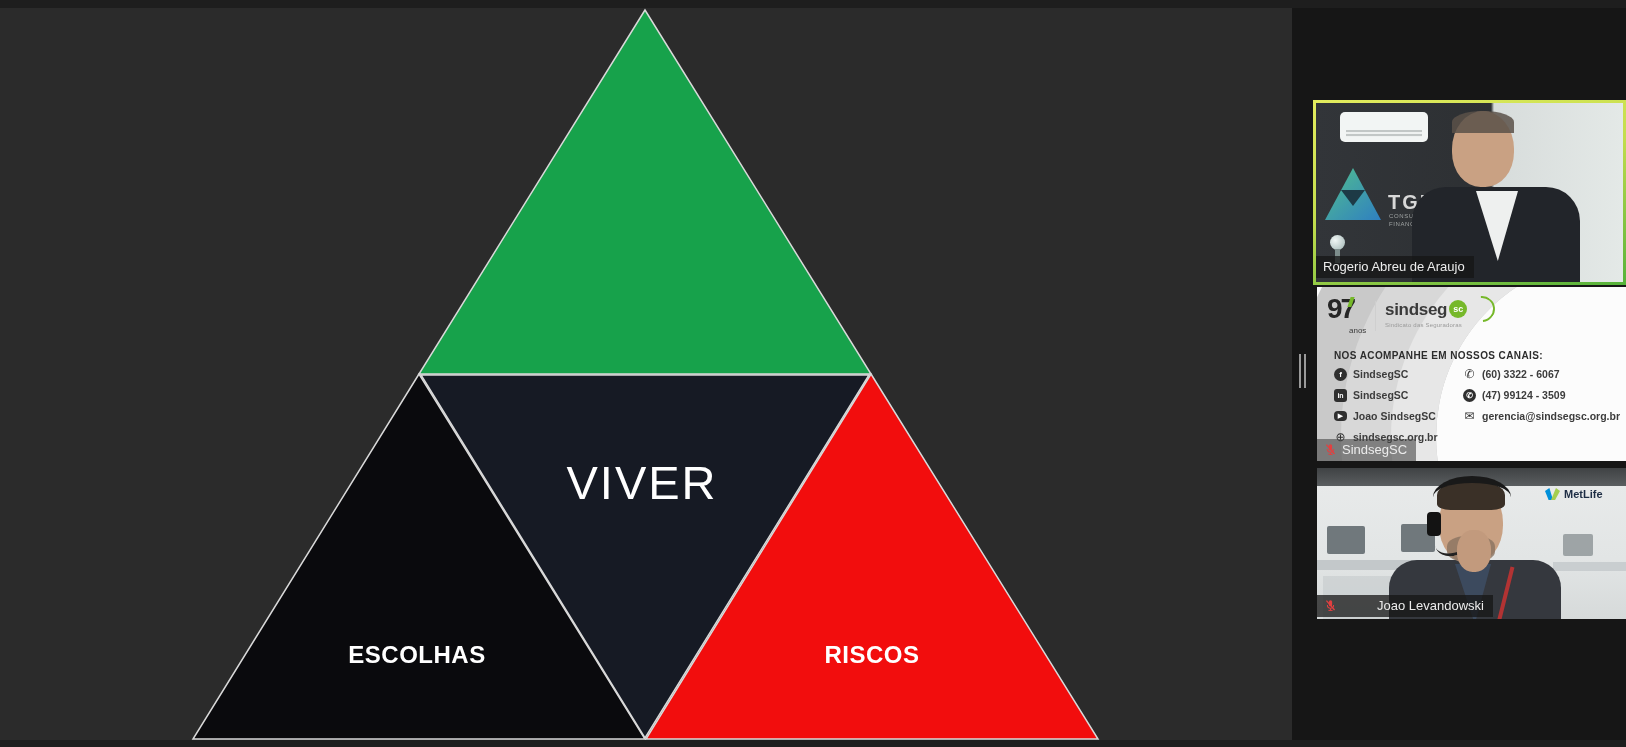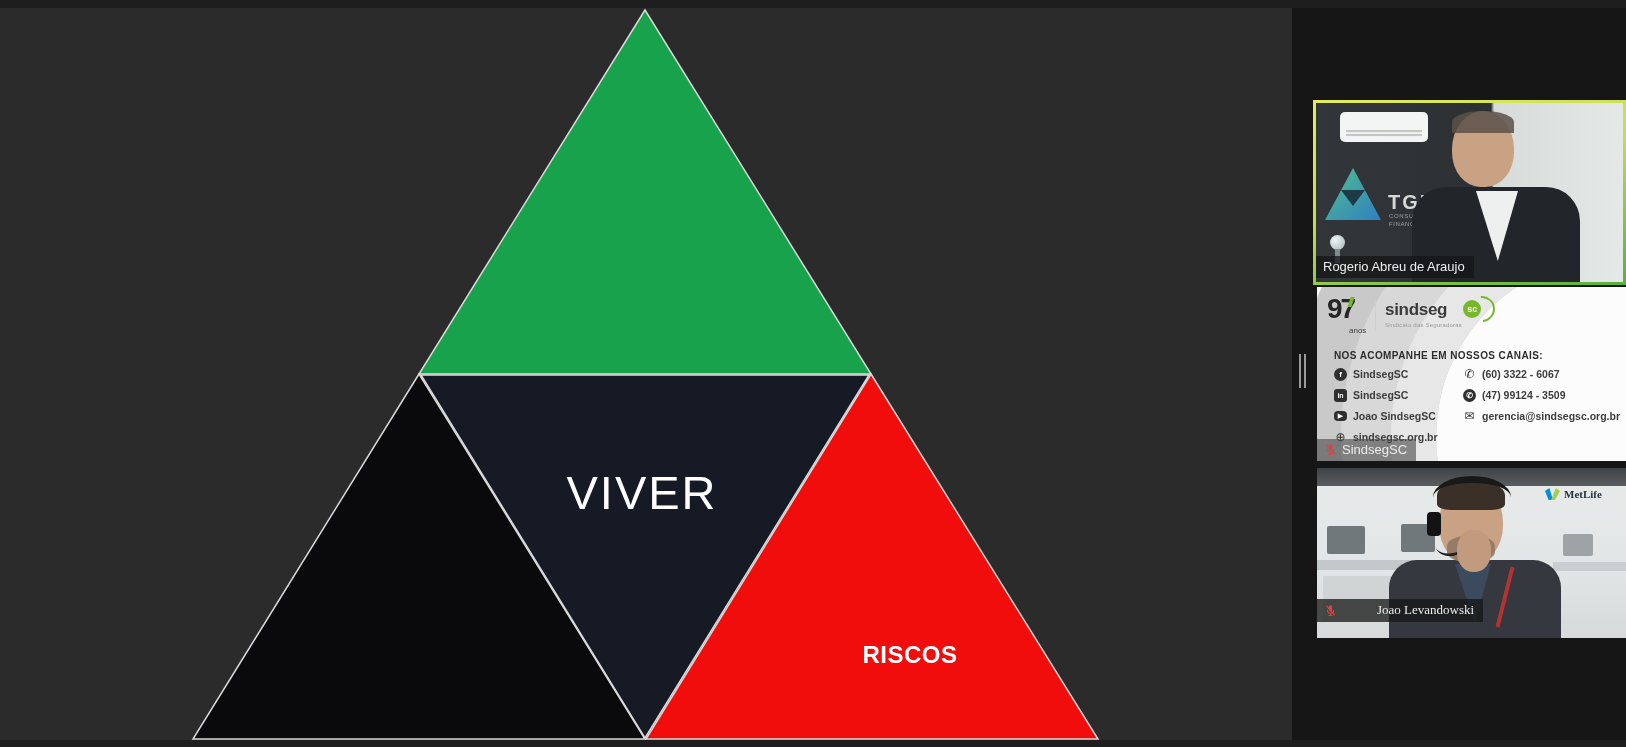--- a/index.html
+++ b/index.html
@@ -10,23 +10,23 @@
   .strip{position:absolute;left:0;width:1626px;background:#1e1e1e;}
   .strip.top{top:0;height:8px;}
   .strip.bottom{top:740px;height:7px;}
 
   
   .slide{position:absolute;left:0;top:8px;width:1292px;height:732px;background:#2b2b2b;overflow:hidden;}
   .slide .pyramid{position:absolute;left:0;top:0;}
   .tri-label{position:absolute;color:#ffffff;text-align:center;line-height:1.15;}
   .tri-label.bold{font-weight:bold;font-size:24px;letter-spacing:.5px;}
   .lbl-top{left:485px;top:267px;width:320px;}
-  .lbl-center{left:492px;top:458px;width:300px;font-size:47px;font-weight:400;letter-spacing:2px;}
+  .lbl-center{left:492px;top:448px;width:300px;font-size:47px;font-weight:400;letter-spacing:2px;}
   .lbl-left{left:287px;top:633px;width:260px;}
-  .lbl-right{left:780px;top:633px;width:260px;}
+  .lbl-right{left:742px;top:633px;width:260px;}
 
   
   .resize-handle{position:absolute;left:1299px;top:354px;width:8px;height:34px;display:flex;gap:3px;cursor:col-resize;}
   .resize-handle i{display:block;width:2px;height:34px;background:#9a9a9a;}
 
   .tile{position:absolute;overflow:hidden;background:#000;}
   .tile,.tile *{box-sizing:border-box;}
 
   
   .tile1{left:1313px;top:100px;width:313px;height:185px;padding:3px;
@@ -64,42 +64,42 @@
   .panel-content{position:absolute;inset:0;z-index:1;}
   .years{position:absolute;left:10px;top:8px;color:#262626;}
   .years .num{font-size:28px;font-weight:bold;letter-spacing:-2px;line-height:1;}
   .years .accent{position:absolute;left:22px;top:2px;width:4px;height:10px;background:#76b82a;
                  transform:skewX(-18deg);}
   .years .word{position:absolute;left:22px;top:31px;font-size:8px;color:#3a3a3a;}
   .logo-divider{position:absolute;left:58px;top:14px;width:1px;height:30px;background:#cfcfcf;}
   .sindseg-logo{position:absolute;left:68px;top:13px;}
   .sindseg-row{display:flex;align-items:flex-start;}
   .sindseg-main{font-size:17px;font-weight:bold;color:#3a3a3a;letter-spacing:-.3px;}
-  .sc-badge{position:relative;margin-left:16px;width:18px;height:18px;border-radius:50%;background:#76b82a;
+  .sc-badge{position:relative;margin-left:2px;width:18px;height:18px;border-radius:50%;background:#76b82a;
             color:#fff;font-size:9px;font-weight:bold;display:flex;align-items:center;justify-content:center;}
   .sc-arc{position:absolute;left:84px;top:-4px;width:26px;height:26px;border-radius:50%;
           border:2px solid #76b82a;border-left-color:transparent;border-bottom-color:transparent;
           transform:rotate(40deg);}
   .sindseg-sub{margin-top:2px;font-size:6px;color:#9a9a9a;letter-spacing:.2px;}
   .panel-heading{position:absolute;left:17px;top:63px;font-size:10px;font-weight:bold;color:#2d2d2d;
                  letter-spacing:.4px;}
   .chan-col{position:absolute;display:flex;flex-direction:column;gap:7px;}
   .chan-col.left{left:17px;top:80px;}
   .chan-col.right{left:146px;top:80px;}
   .chan-row{display:flex;align-items:center;gap:6px;height:14px;}
   .chan-row .txt{font-size:10.5px;font-weight:600;color:#3c3c3c;white-space:nowrap;}
   .gicon{width:13px;height:13px;display:flex;align-items:center;justify-content:center;flex:0 0 13px;}
   .gicon.round{background:#2f2f2f;border-radius:50%;color:#fff;font-size:8px;font-weight:bold;}
   .gicon.square{background:#2f2f2f;border-radius:3px;color:#fff;font-size:7px;font-weight:bold;}
   .gicon.tube{background:#2f2f2f;border-radius:4px;height:10px;color:#fff;font-size:7px;}
   .gicon.line{color:#2f2f2f;font-size:12px;}
 
   
-  .tile3{left:1317px;top:468px;width:309px;height:170px;
-         background:linear-gradient(180deg,#e9ebeb 0%,#e2e5e5 60%,#d6dada 100%);font-family:Liberation Serif, serif;}
+  .tile3{left:1317px;top:468px;width:309px;height:151px;
+         background:linear-gradient(180deg,#e9ebeb 0%,#e2e5e5 60%,#d6dada 100%);}
   .ceiling{position:absolute;left:0;top:0;width:100%;height:18px;
            background:linear-gradient(180deg,#3f4244,#5a5e60);}
   .office-shapes{position:absolute;inset:0;filter:blur(.4px);}
   .desk{position:absolute;background:#c3c8ca;}
   .monitor{position:absolute;background:#70787c;border-radius:2px;}
   .ml-logo{position:absolute;left:228px;top:20px;display:flex;align-items:center;gap:4px;z-index:1;}
   .ml-mark{position:relative;width:15px;height:12px;}
   .ml-mark .b{position:absolute;left:0;top:0;width:8px;height:12px;background:#0090da;
               clip-path:polygon(0 25%,55% 0,100% 100%,45% 100%);}
   .ml-mark .g{position:absolute;left:6px;top:0;width:9px;height:12px;background:#a4ce4e;
@@ -133,20 +133,21 @@
   <div class="strip top"></div>
 
   <div class="slide">
     <svg class="pyramid" width="1292" height="732" viewBox="0 0 1292 732">
       <polygon points="645,2 419,366 871,366" stroke="#d9d9d9" stroke-width="1.5" fill="#17A24B"></polygon>
       <polygon points="419,366 193,731 645,731" stroke="#d9d9d9" stroke-width="1.5" fill="#0A0A0D"></polygon>
       <polygon points="871,366 646,731 1098,731" stroke="#d9d9d9" stroke-width="1.5" fill="#F20D0D"></polygon>
       <polygon points="421,367 869,367 645,730" stroke="#d9d9d9" stroke-width="1.5" fill="#161A24"></polygon>
     </svg>
     <div class="tri-label lbl-center">VIVER</div>
+    <div class="tri-label bold lbl-left">ESCOLHAS</div>
     <div class="tri-label bold lbl-right">RISCOS</div>
   </div>
 
   <div class="resize-handle">
     <i></i>
     <i></i>
   </div>
 
   <div class="tile tile1">
     <div class="t1-inner">
@@ -259,21 +260,21 @@
       <span class="ml-word">MetLife</span>
     </div>
     <div class="person3-body"></div>
     <div class="person3-shirt"></div>
     <div class="lanyard"></div>
     <div class="person3-head"></div>
     <div class="headband"></div>
     <div class="earcup"></div>
     <div class="boom"></div>
     <div class="hand"></div>
-    <div class="name-label" style="bottom:16px;z-index:2;gap:40px;">
+    <div class="name-label" style="bottom:2px;z-index:2;gap:40px;">
       <svg class="mic-off" viewBox="0 0 16 16">
         <g fill="none" stroke="#e24040" stroke-width="1.3">
           <rect x="6" y="1.5" width="4" height="7.5" rx="2" fill="#e24040" stroke="none"></rect>
           <path d="M4.2 7.5c0 2.2 1.7 4 3.8 4s3.8-1.8 3.8-4"></path>
           <line x1="8" y1="11.5" x2="8" y2="14"></line>
           <line x1="5.5" y1="14" x2="10.5" y2="14"></line>
           <line x1="3" y1="2" x2="13" y2="13.5" stroke-width="1.6"></line>
         </g>
       </svg>
       <span>Joao Levandowski</span>

